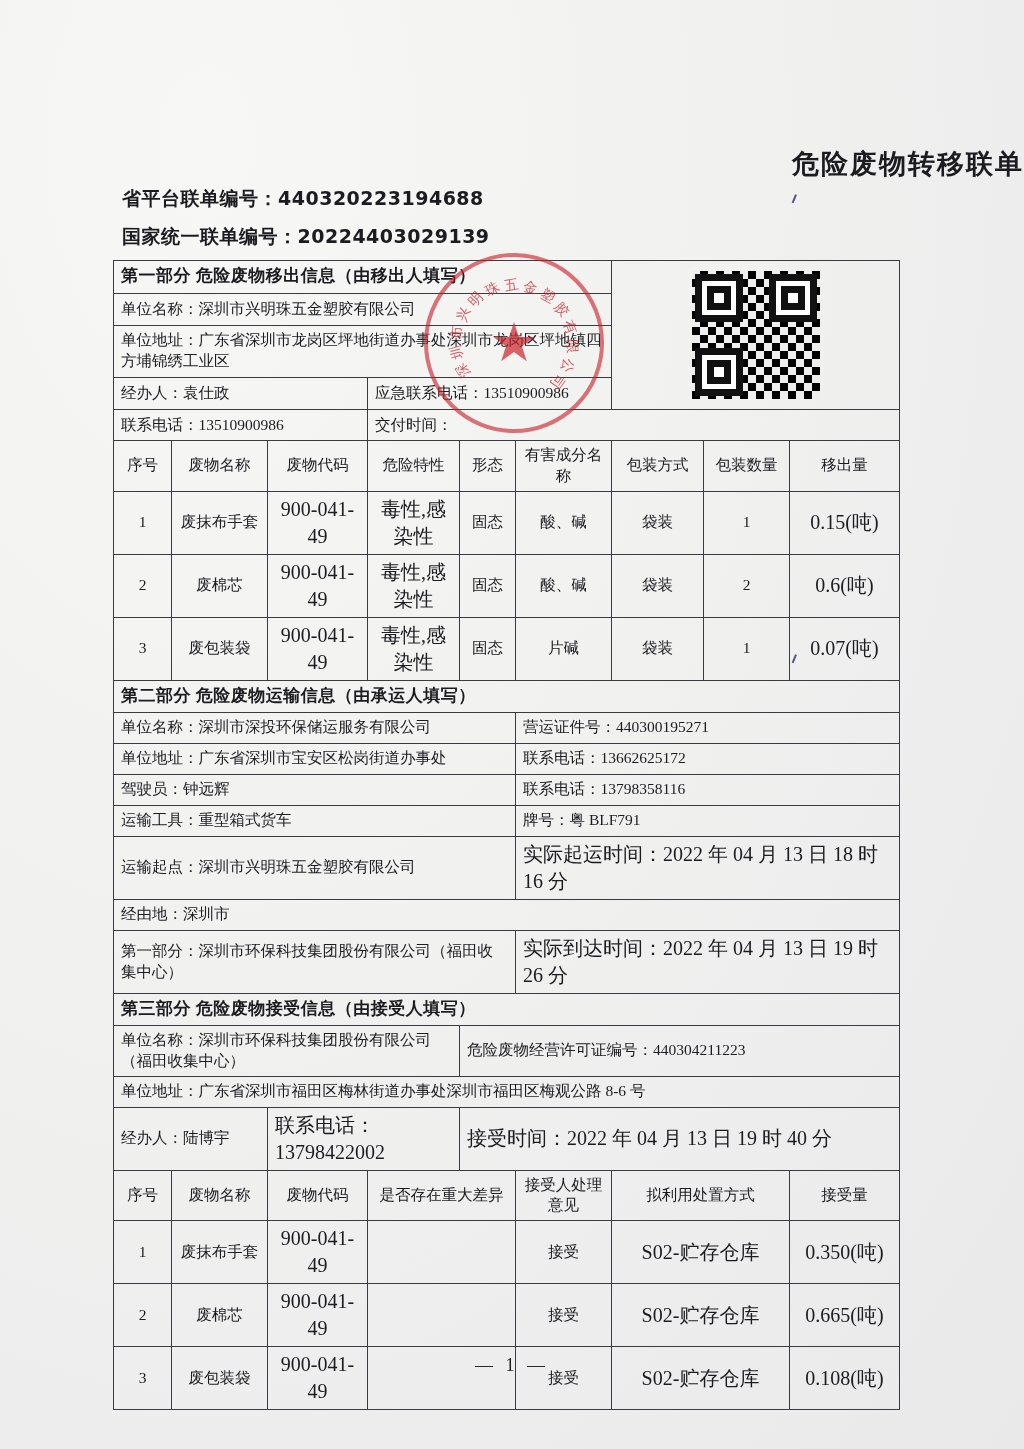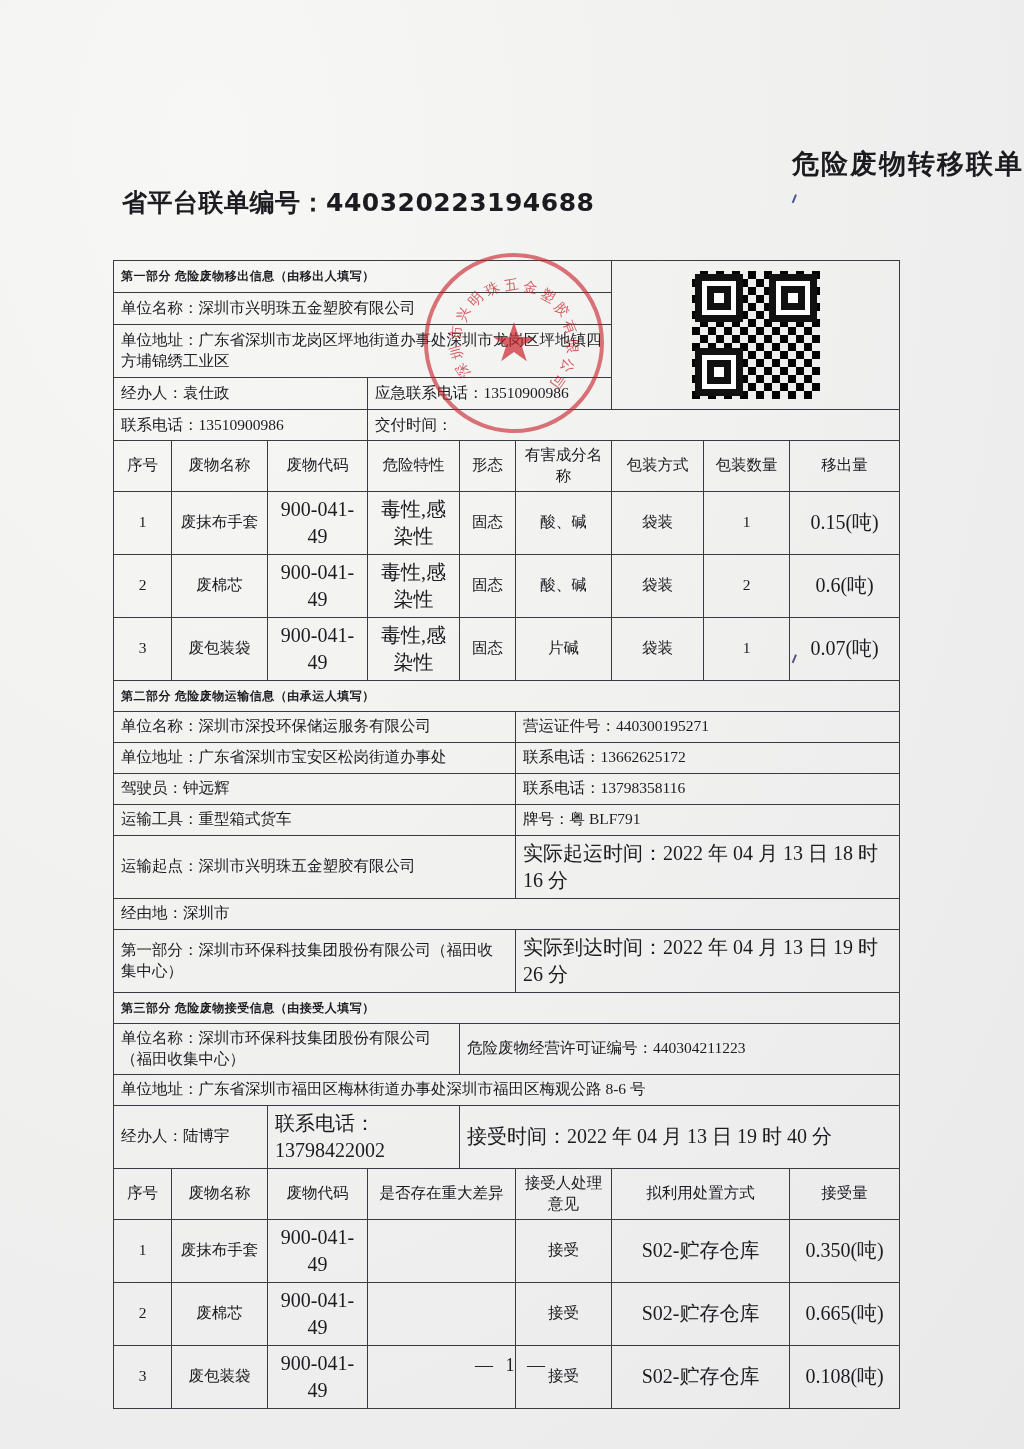--- a/index.html
+++ b/index.html
@@ -23,21 +23,21 @@
   }
   .doc-title{
     position:absolute;left:0;right:0;top:146px;
     text-align:right;
     font-size:27px;font-weight:bold;
     letter-spacing:2px;
     font-family:"DejaVu Sans","Liberation Sans",sans-serif;
   }
   .hdr-line{
     position:absolute;
-    font-size:25px;font-weight:bold;
+    font-size:19px;font-weight:bold;
     font-family:"DejaVu Sans","Liberation Sans",sans-serif;
     letter-spacing:.5px;
   }
   .hdr-1{left:122px;top:186px;}
   .hdr-2{left:122px;top:224px;}
 
   table.main{
     position:absolute;
     left:113px;top:260px;
     width:786px;
@@ -47,22 +47,22 @@
   }
   table.main td{
     border:1px solid #3a3a40;
     padding:4px 7px;
     vertical-align:middle;
     line-height:1.35;
     height:22px;
   }
   .sect{
     font-weight:bold;
-    font-family:Liberation Sans, sans-serif;
-    font-size:12px;
+    font-family:Liberation Serif, serif;
+    font-size:17px;
     letter-spacing:.5px;
   }
   .ctr{text-align:center;}
   .small{font-size:20px;}
   .qrcell{
     border-left:1px solid #3a3a40;
     position:relative;
     padding:0;
   }
   .qr{
@@ -125,20 +125,23 @@
 <body>
 
 <div class="paper"></div>
 
 <div class="sheet">
 
   <div class="doc-title">危险废物转移联单</div>
 
   <div class="hdr-line hdr-1">
     <span>省平台联单编号：</span><span>440320223194688</span>
+  </div>
+  <div class="hdr-line hdr-2">
+    <span>国家统一联单编号：</span><span>20224403029139</span>
   </div>
 
   <table class="main">
     <colgroup>
       <col style="width:58px">
         <col style="width:96px">
         <col style="width:100px">
       <col style="width:92px">
         <col style="width:56px">
         <col style="width:96px">

